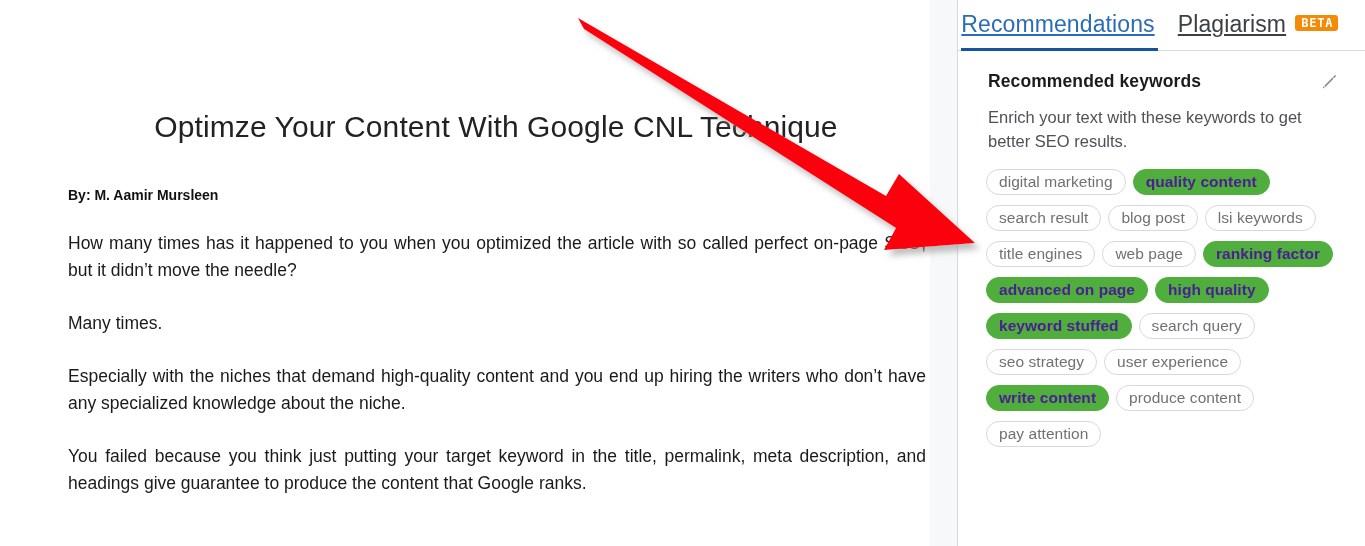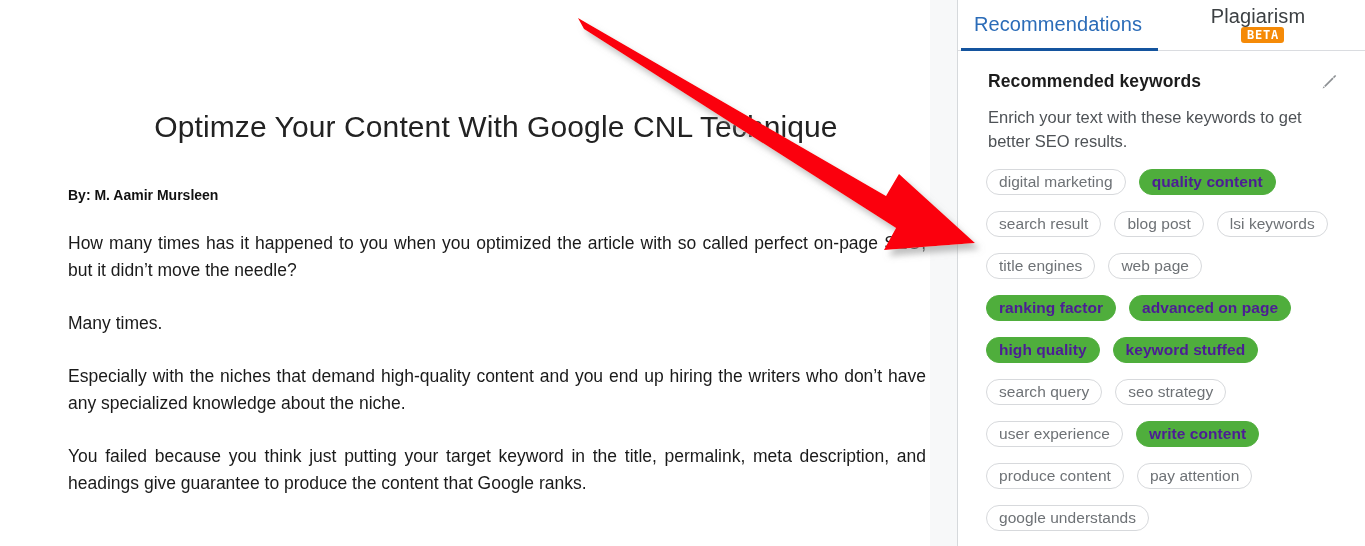--- a/index.html
+++ b/index.html
@@ -104,25 +104,26 @@
   .tab {
     position: relative;
     height: 51px;
     display: flex;
     align-items: center;
     justify-content: center;
     cursor: pointer;
     padding-bottom: 3px;
   }
   #tab-recommendations { width: 200px; }
-  #tab-plagiarism { width: 200px; flex-direction: column; }
+  #tab-plagiarism { width: 200px; }
   .tab-label {
-    font-size: 20px;
+    font-size: 23px;
     color: #3c4043;
     letter-spacing: 0.1px;
+    text-decoration: underline;
   }
   #tab-recommendations .tab-label {
     color: #2b6cb8;
   }
   #tab-recommendations-underline {
     position: absolute;
     left: 3px; bottom: 0;
     width: 197px; height: 3px;
     background: #14549e;
   }
@@ -171,21 +172,21 @@
     font-size: 16.5px;
     color: #4e5256;
     line-height: 1.48;
     padding: 13px 22px 0 30px;
   }
 
   #kw-tags {
     padding: 10px 14px 0 28px;
     display: flex;
     flex-wrap: wrap;
-    gap: 6px;
+    gap: 0px;
   }
   .kw-tag {
     display: inline-flex;
     align-items: center;
     height: 26px;
     border-radius: 14px;
     font-size: 15.5px;
     padding: 0 12px;
     margin: 5px 7px 5px 0;
     white-space: nowrap;
@@ -274,21 +275,20 @@
           <span class="kw-tag active">ranking factor</span>
           <span class="kw-tag active">advanced on page</span>
           <span class="kw-tag active">high quality</span>
           <span class="kw-tag active">keyword stuffed</span>
           <span class="kw-tag plain">search query</span>
           <span class="kw-tag plain">seo strategy</span>
           <span class="kw-tag plain">user experience</span>
           <span class="kw-tag active">write content</span>
           <span class="kw-tag plain">produce content</span>
           <span class="kw-tag plain">pay attention</span>
-          <span class="kw-tag plain">google understands</span>
         </div>
 
     </div>
   </div>
 
   <svg id="arrow-overlay" viewBox="0 0 1365 546">
     <defs>
       <filter id="arrowShadow" x="-30%" y="-30%" width="180%" height="180%">
         <feDropShadow dx="5" dy="6" stdDeviation="3.2" flood-color="#8a8a8a" flood-opacity="0.55"></feDropShadow>
       </filter>

